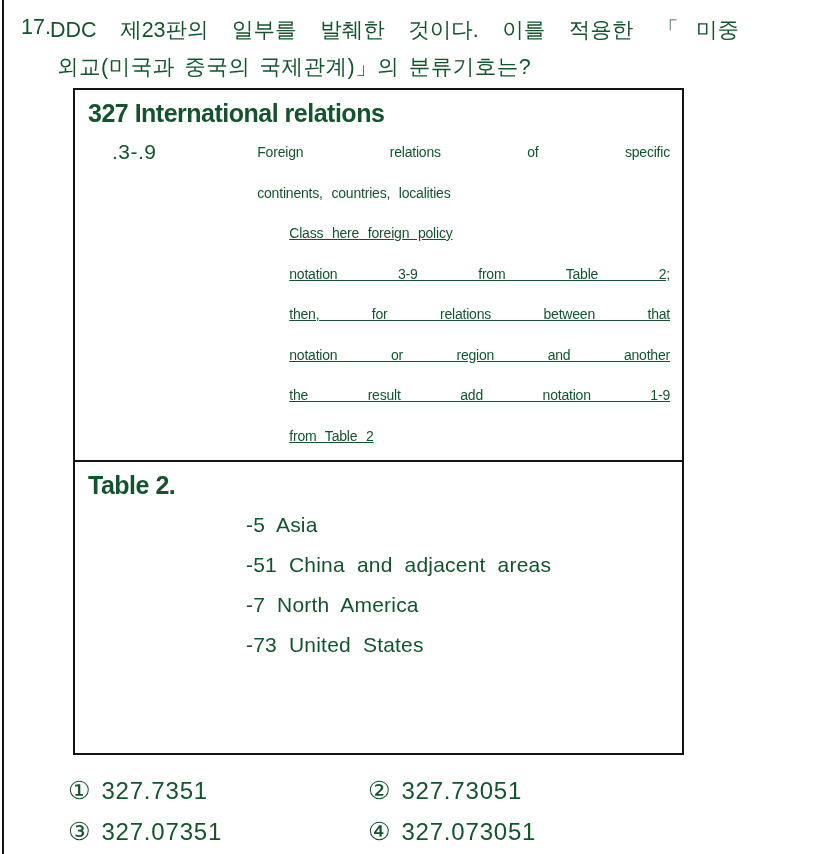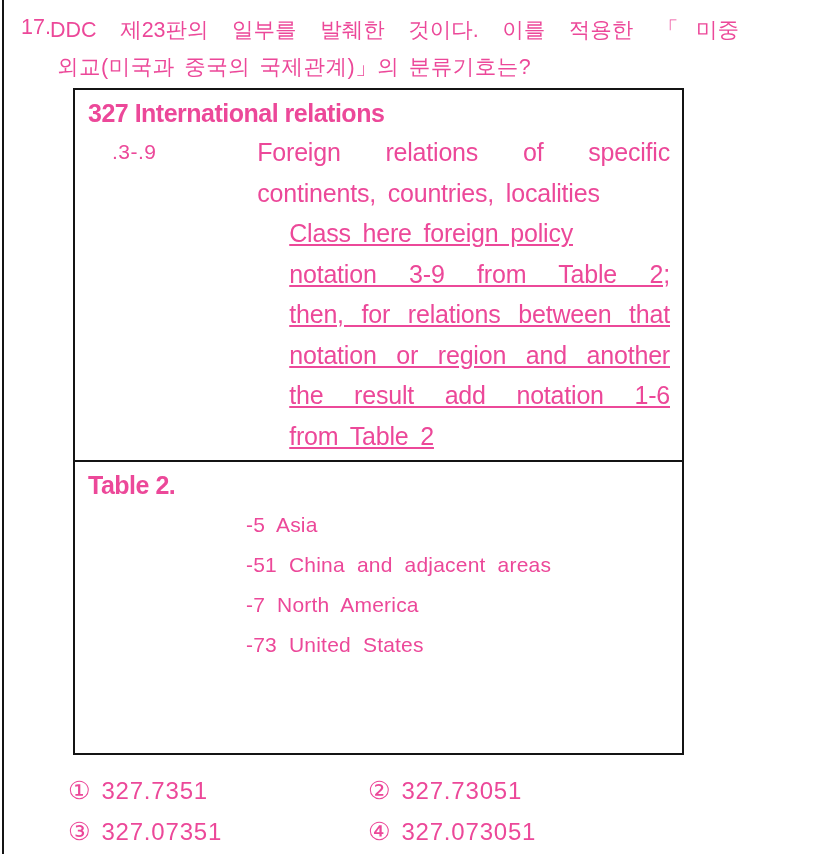--- a/index.html
+++ b/index.html
@@ -1,37 +1,37 @@
 <!DOCTYPE html>
 <html><head>
 <meta charset="utf-8">
 <style>
   * { margin:0; padding:0; box-sizing:border-box; }
   html,body { background:#ffffff; }
   .page {
     position:relative; width:826px; height:854px; overflow:hidden;
-    background:#ffffff; color:#ec4899;
+    background:#ffffff; color:#14532d;
     font-family:"Liberation Sans","DejaVu Sans",sans-serif;
   }
   .left-rule { position:absolute; left:2px; top:0; width:2px; height:854px; background:#141414; }
 
   
   .q-num  { position:absolute; left:21px; top:15px; font-size:21.5px; }
   .q-line1{ position:absolute; left:50px; top:15px; width:689px; font-size:21.5px;
             text-align:justify; text-align-last:justify; white-space:normal; }
   .q-line2{ position:absolute; left:57px; top:52px; font-size:21.5px; letter-spacing:0.5px; word-spacing:3px; }
 
   
   .box  { position:absolute; left:73px; top:88px; width:611px; height:667px;
           border:2px solid #141414; background:#ffffff; }
   .sec1 { padding:8px 12px 0 13px; }
   .hdr  { font-size:25px; font-weight:bold; letter-spacing:-0.5px; line-height:30px; white-space:nowrap; }
   .entry-row { display:flex; margin-top:4px; }
   .lbl  { width:146px; padding-left:24px; font-size:21px; line-height:40.5px; letter-spacing:0.5px; }
-  .txt  { width:437px; font-size:25px; line-height:40.5px; word-spacing:5px; letter-spacing:-0.2px;margin-left:30px; }
+  .txt  { width:437px; font-size:14px; line-height:40.5px; word-spacing:5px; letter-spacing:-0.2px;margin-left:30px; }
   .ln   { white-space:nowrap; }
   .ln.j { text-align:justify; text-align-last:justify; white-space:normal; }
   .nested { margin-left:32px;text-decoration:underline; }
   .sec2 { border-top:2px solid #141414; margin-top:4px; padding:8px 12px 0 13px; }
   .entries { margin-left:158px; margin-top:5px; font-size:21px; line-height:40px;
              word-spacing:6px; letter-spacing:0.2px; }
 
   
   .options { position:absolute; left:68px; top:770px; }
   .opt-row { display:flex; align-items:center; height:41px; }
@@ -55,21 +55,21 @@
       <div class="entry-row">
         <div class="lbl">.3-.9</div>
         <div class="txt">
           <div class="ln j">Foreign relations of specific</div>
           <div class="ln">continents, countries, localities</div>
           <div class="nested">
             <div class="ln">Class here foreign policy</div>
             <div class="ln j">notation 3-9 from Table 2;</div>
             <div class="ln j">then, for relations between that</div>
             <div class="ln j">notation or region and another</div>
-            <div class="ln j">the result add notation 1-6</div>
+            <div class="ln j">the result add notation 1-9</div>
             <div class="ln">from Table 2</div>
           </div>
         </div>
       </div>
     </div>
 
     <div class="sec2">
       <div class="hdr">Table 2.</div>
       <div class="entries">
         <div class="ln">-5 Asia</div>

